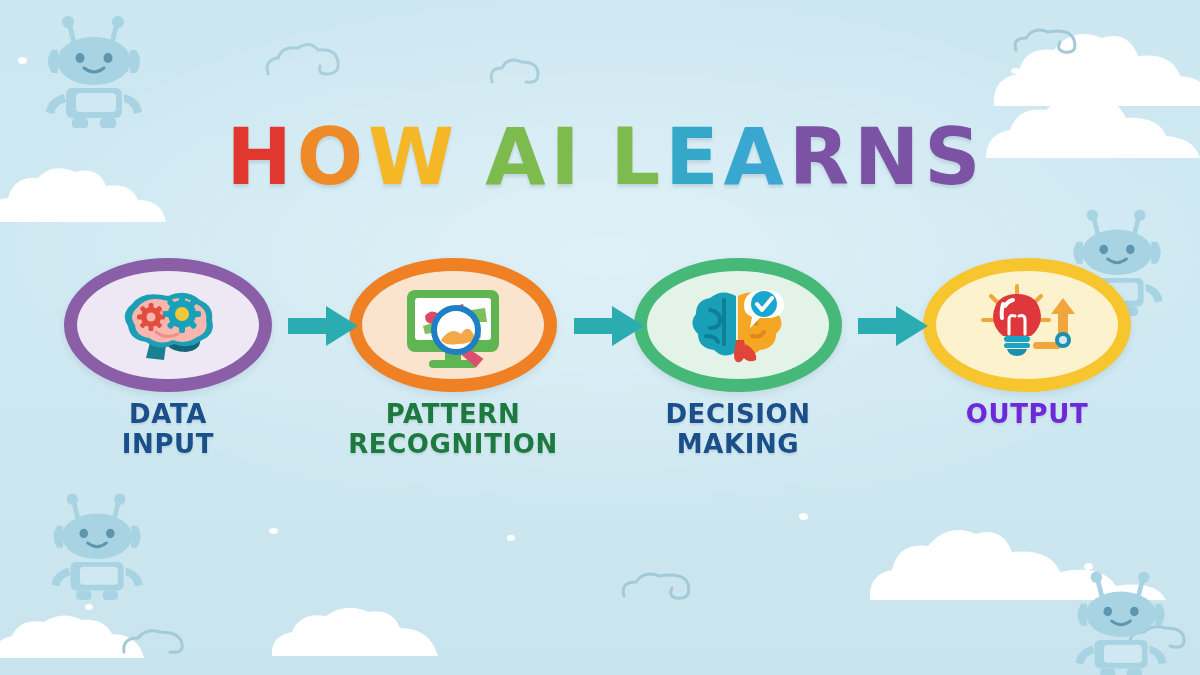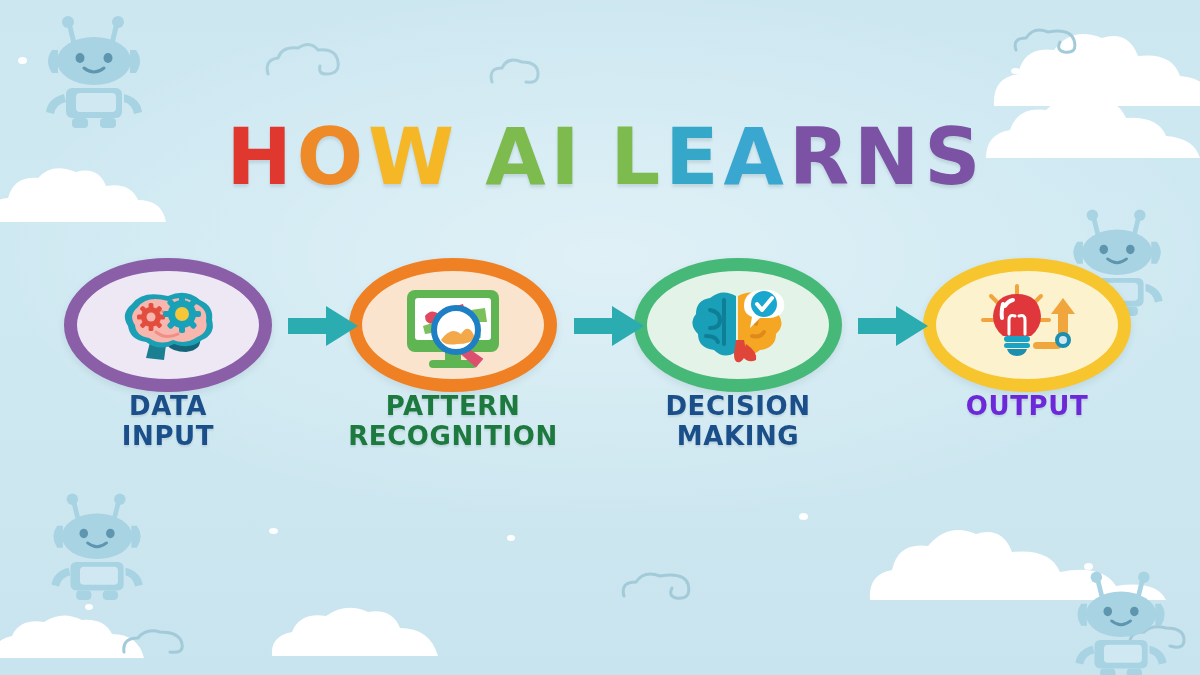--- a/index.html
+++ b/index.html
@@ -95,21 +95,21 @@
     box-shadow: 0 3px 7px rgba(40,70,90,0.10);
   }
   .bubble .icon-holder {
     width: 104px;
     height: 86px;
     display: flex;
     align-items: center;
     justify-content: center;
   }
   .step-label {
-    margin-top: 0;
+    margin-top: 8px;
     font-family: "DejaVu Sans", sans-serif;
     font-weight: 700;
     font-size: 26px;
     line-height: 1.14;
     letter-spacing: 0.6px;
     text-shadow: 0 2px 2px rgba(40,60,80,0.12);
     white-space: pre-line;
   }
 
   .arrow {

